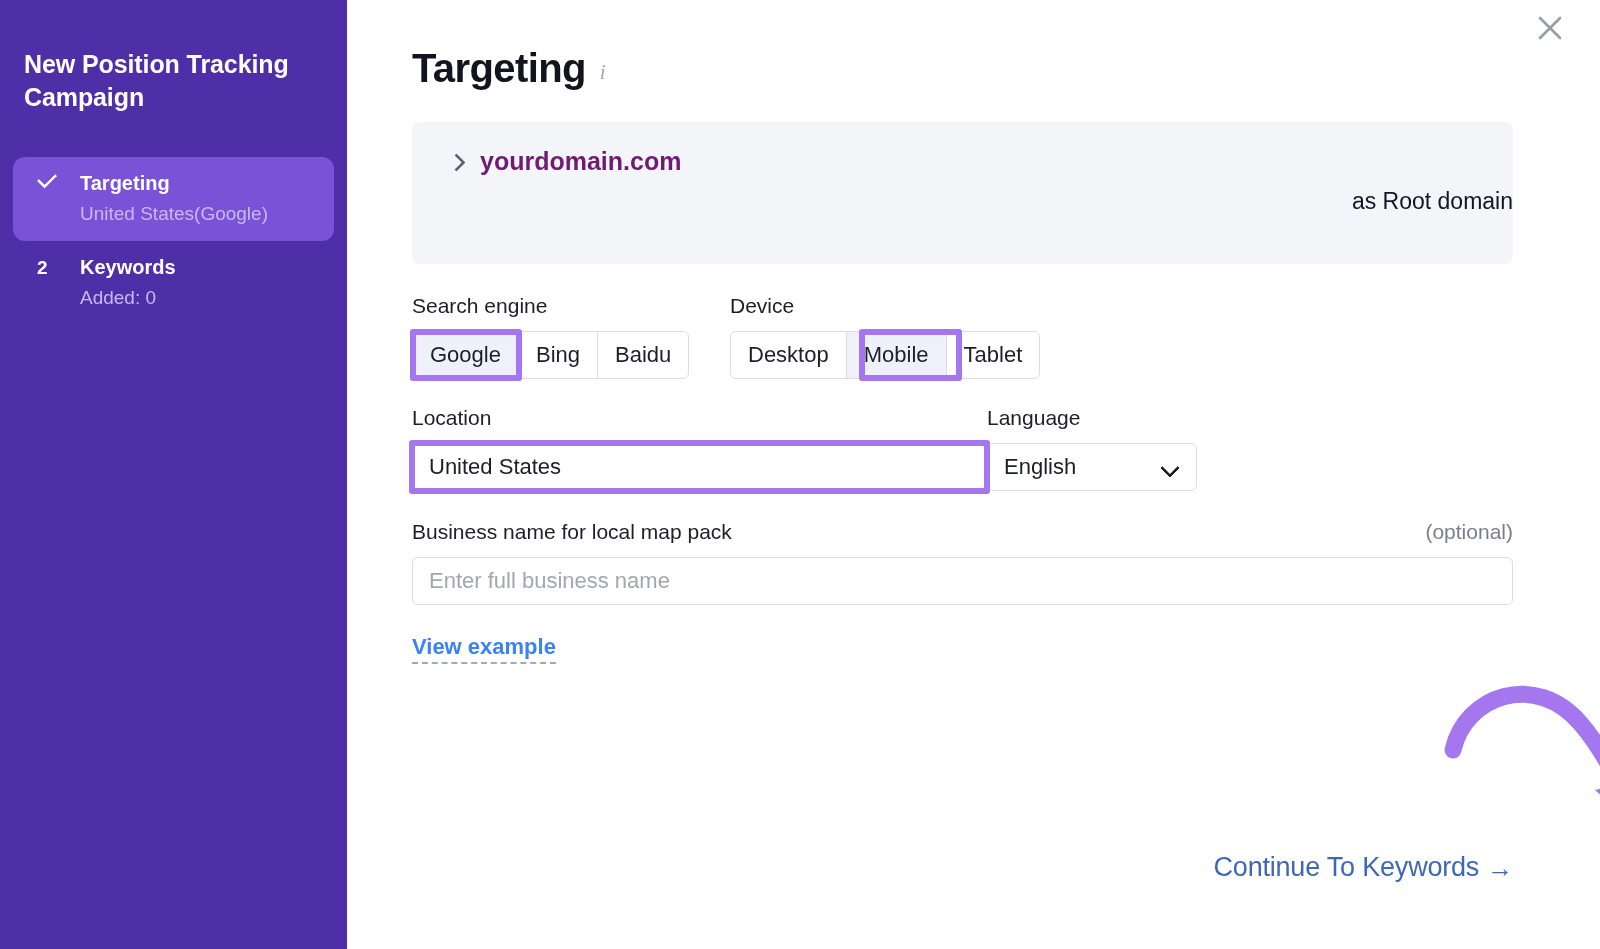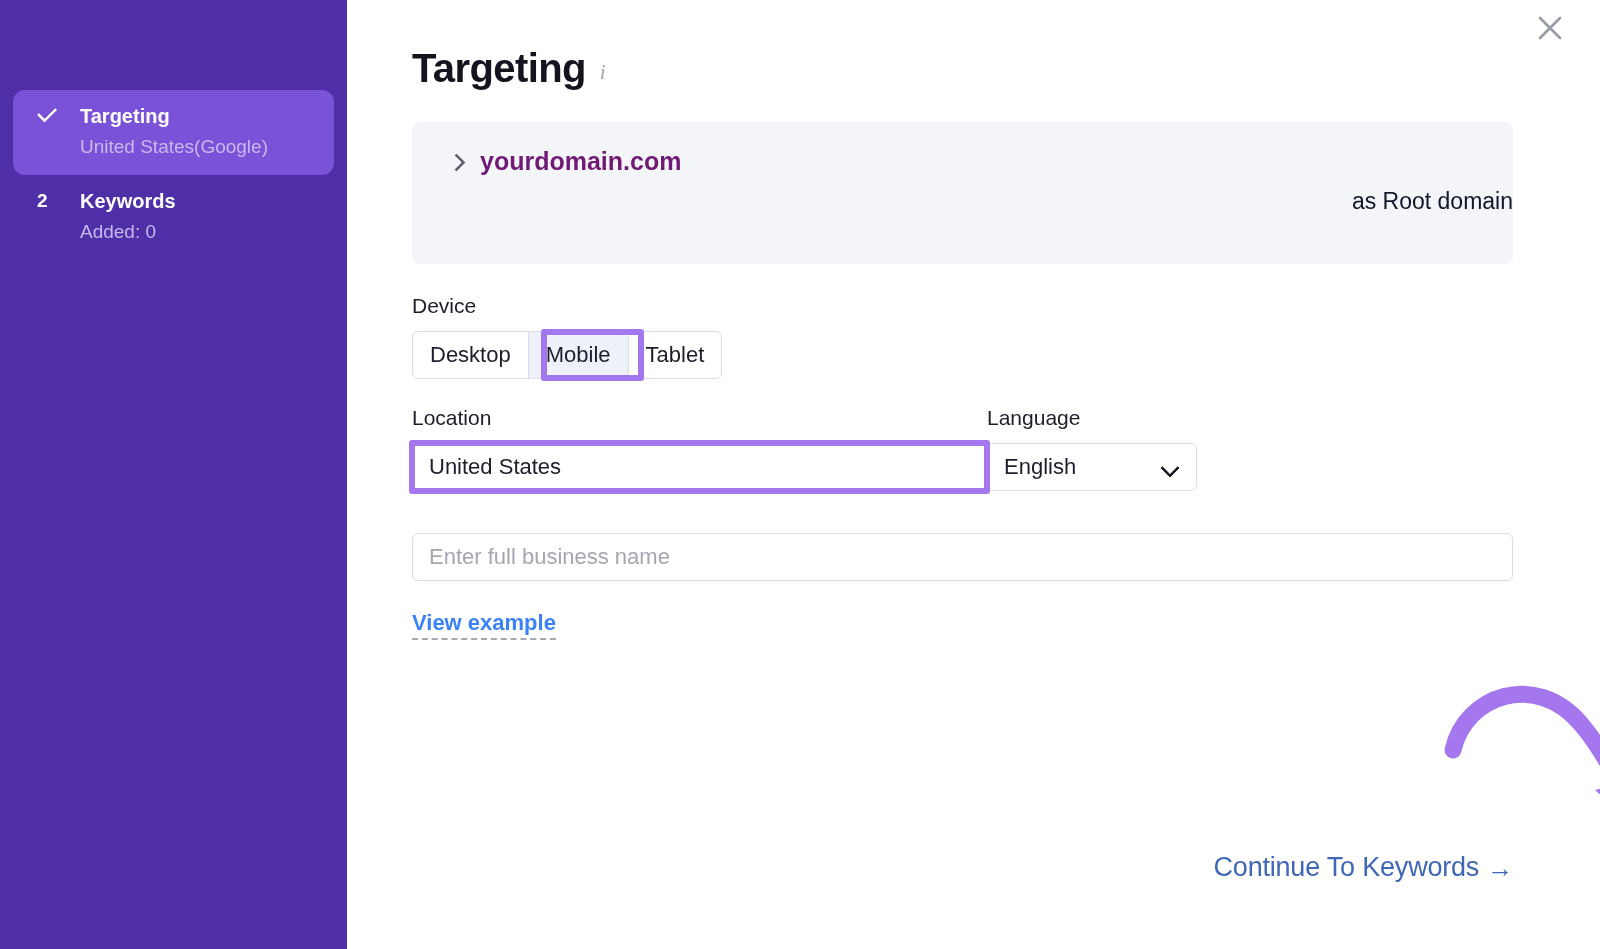--- a/index.html
+++ b/index.html
@@ -397,20 +397,21 @@
     line-height: 1;
     display: inline-block;
   }
 </style>
 </head>
 <body>
 
 <div class="app">
 
   <aside class="sidebar">
+    <div class="campaign-title">New Position Tracking Campaign</div>
 
     <div class="steps">
 
       <div class="step active">
         <div class="step-head">
           <span class="step-marker"><span class="step-check"></span></span>
           <span class="step-label">Targeting</span>
         </div>
         <div class="step-sub">United States(Google)</div>
       </div>
@@ -446,20 +447,31 @@
         <div class="domain-row">
           <span class="chevron-right"></span>
           <span class="domain-name">yourdomain.com</span>
         </div>
         <div class="domain-sub">as Root domain</div>
       </div>
 
       
       <div class="field-row">
 
+        <div class="col-engine">
+          <label class="field-label">Search engine</label>
+          <div style="position:relative; display:inline-block;">
+            <div class="segmented">
+              <button class="seg selected">Google</button>
+              <button class="seg">Bing</button>
+              <button class="seg">Baidu</button>
+            </div>
+            <span class="annot" style="left:-2px; top:-2px; width:112px; height:52px;"></span>
+          </div>
+        </div>
 
         <div class="col-device" style="margin-left:0;">
           <label class="field-label">Device</label>
           <div style="position:relative; display:inline-block;">
             <div class="segmented">
               <button class="seg">Desktop</button>
               <button class="seg selected">Mobile</button>
               <button class="seg">Tablet</button>
             </div>
             <span class="annot" style="left:129px; top:-2px; width:103px; height:52px;"></span>
@@ -484,20 +496,24 @@
           <div class="select-wrap">
             <div class="select-box">English</div>
             <span class="chevron-down"></span>
           </div>
         </div>
 
       </div>
 
       
       <div class="business-block">
+        <div class="business-label-row">
+          <label class="field-label" style="margin-bottom:0;">Business name for local map pack</label>
+          <span class="optional-tag">(optional)</span>
+        </div>
         <input class="text-input business-input" type="text" placeholder="Enter full business name" style="">
       </div>
 
       <span class="view-example">View example</span>
 
     </div>
 
     <div class="arrow-wrap">
       <svg width="230" height="190" viewBox="0 0 230 190">
         <path d="M10 82 C 22 28, 92 2, 138 56 C 160 82, 175 112, 186 136" stroke="#a477ef" stroke-width="17" fill="none" stroke-linecap="round"></path>

